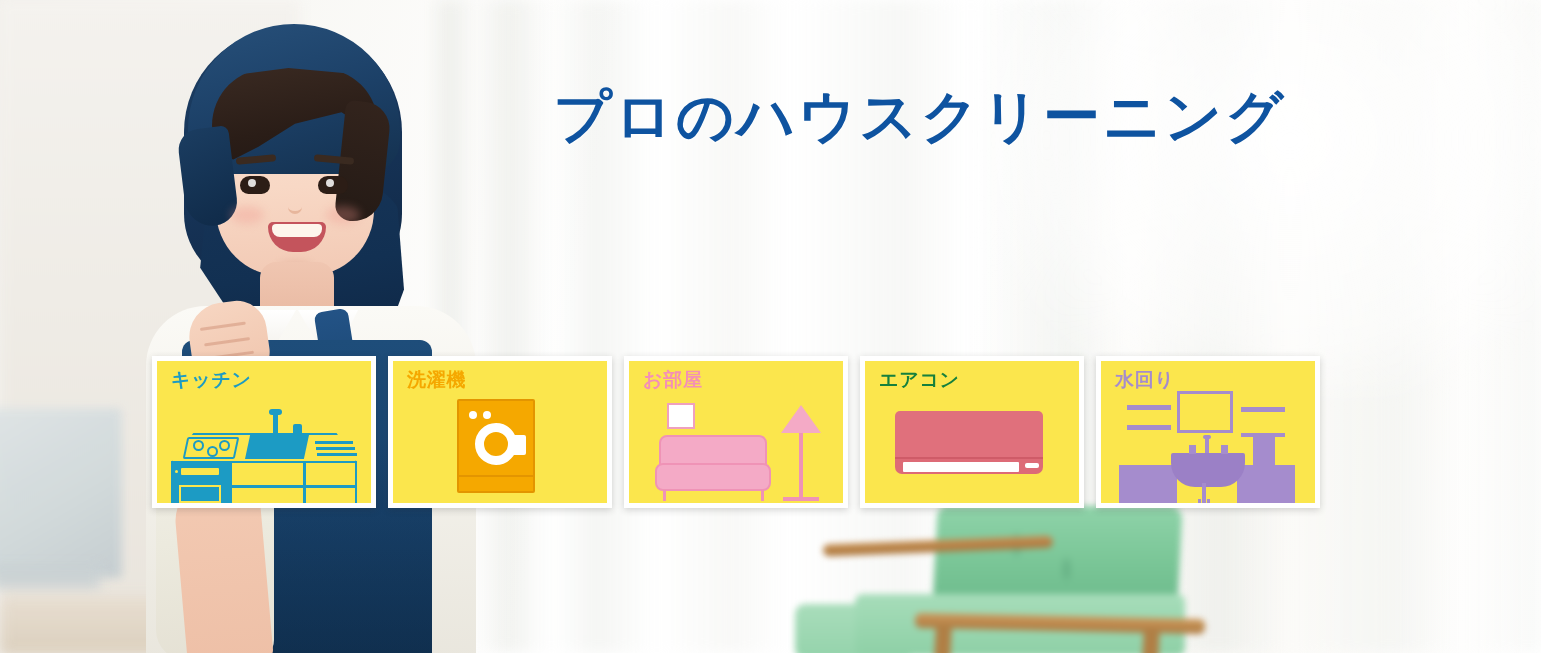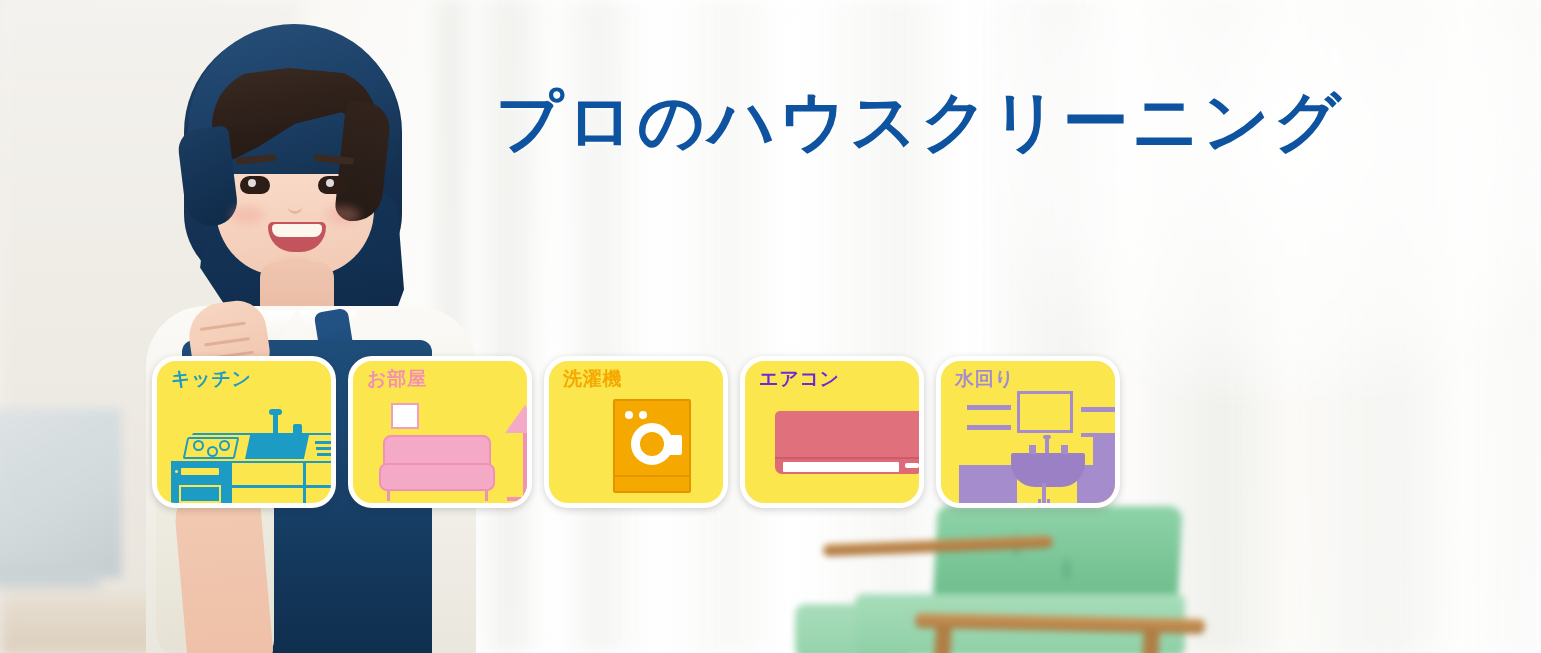--- a/index.html
+++ b/index.html
@@ -241,40 +241,39 @@
     font-size:38px;
     letter-spacing:.20em;
     color:#10549e;
     text-shadow:0 1px 0 rgba(255,255,255,.6);
     white-space:nowrap;
   }
   .headline .main {
     margin-top:16px;
     font-family:"Liberation Serif","DejaVu Serif",serif;
     font-weight:700;
-    font-size:66px;
+    font-size:57px;
     line-height:1.02;
     letter-spacing:.05em;
     color:#0e53a0;
     text-shadow:0 2px 0 rgba(255,255,255,.45);
     white-space:nowrap;
   }
 
   
   .cards { position:absolute; left:152px; top:356px; display:flex; gap:12px; }
   .card {
     position:relative;
-    width:184px; height:152px;
+    width:224px; height:152px;
     background:#fbe64d;
     border:5px solid #ffffff;
-    border-radius:24px;
+    border-radius:0;
     box-shadow:0 2px 7px rgba(40,40,40,.20);
     overflow:hidden;
     cursor:pointer;
-    font-family:Liberation Mono, monospace;
   }
   .card-label {
     position:absolute; left:14px; top:8px;
     font-size:19px; font-weight:700; line-height:1.16;
     letter-spacing:.04em;
     white-space:pre-line;
     z-index:3;
   }
   .art { position:absolute; inset:0; }
 
@@ -448,47 +447,47 @@
         <div class="k-oven-dot" style="left:24px;"></div>
         <div class="k-oven-dot" style="left:30px;"></div>
         <div class="k-oven-door"></div>
         <div class="k-vline" style="left:72px;"></div>
         <div class="k-vline" style="left:146px;"></div>
         <div class="k-hline"></div>
       </div>
     </div>
 
     <div class="card">
+      <div class="card-label" style="color:#f5a800;">洗濯機</div>
+      <div class="art">
+        <div class="w-body"></div>
+        <div class="w-dot" style="left:76px;"></div>
+        <div class="w-dot" style="left:90px;"></div>
+        <div class="w-ring"></div>
+        <div class="w-handle"></div>
+        <div class="w-line"></div>
+      </div>
+    </div>
+
+    <div class="card">
       <div class="card-label" style="color:#f490b5;">お部屋</div>
       <div class="art">
         <div class="r-frame"></div>
         <div class="r-sofa-back"></div>
         <div class="r-sofa-seat"></div>
         <div class="r-leg" style="left:34px;"></div>
         <div class="r-leg" style="left:132px;"></div>
         <div class="r-lamp-shade"></div>
         <div class="r-lamp-pole"></div>
         <div class="r-lamp-base"></div>
       </div>
     </div>
 
     <div class="card">
-      <div class="card-label" style="color:#f5a800;">洗濯機</div>
-      <div class="art">
-        <div class="w-body"></div>
-        <div class="w-dot" style="left:76px;"></div>
-        <div class="w-dot" style="left:90px;"></div>
-        <div class="w-ring"></div>
-        <div class="w-handle"></div>
-        <div class="w-line"></div>
-      </div>
-    </div>
-
-    <div class="card">
-      <div class="card-label" style="color:#6d28d9;text-align:right;">エアコン</div>
+      <div class="card-label" style="color:#15803d;text-align:right;">エアコン</div>
       <div class="art">
         <div class="a-body"></div>
         <div class="a-lip"></div>
         <div class="a-split"></div>
         <div class="a-vent"></div>
         <div class="a-led"></div>
       </div>
     </div>
 
     <div class="card">

